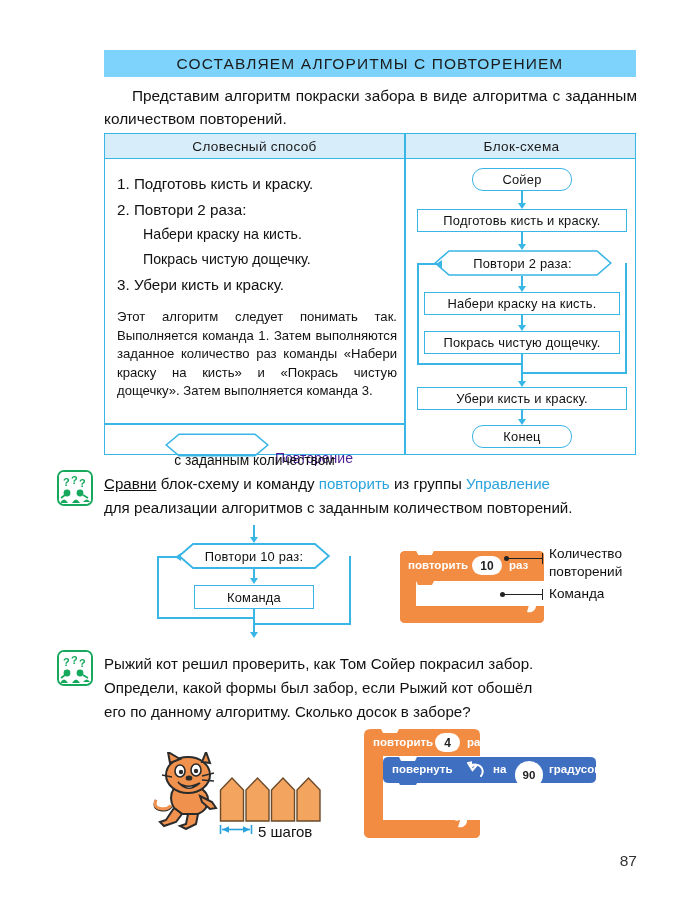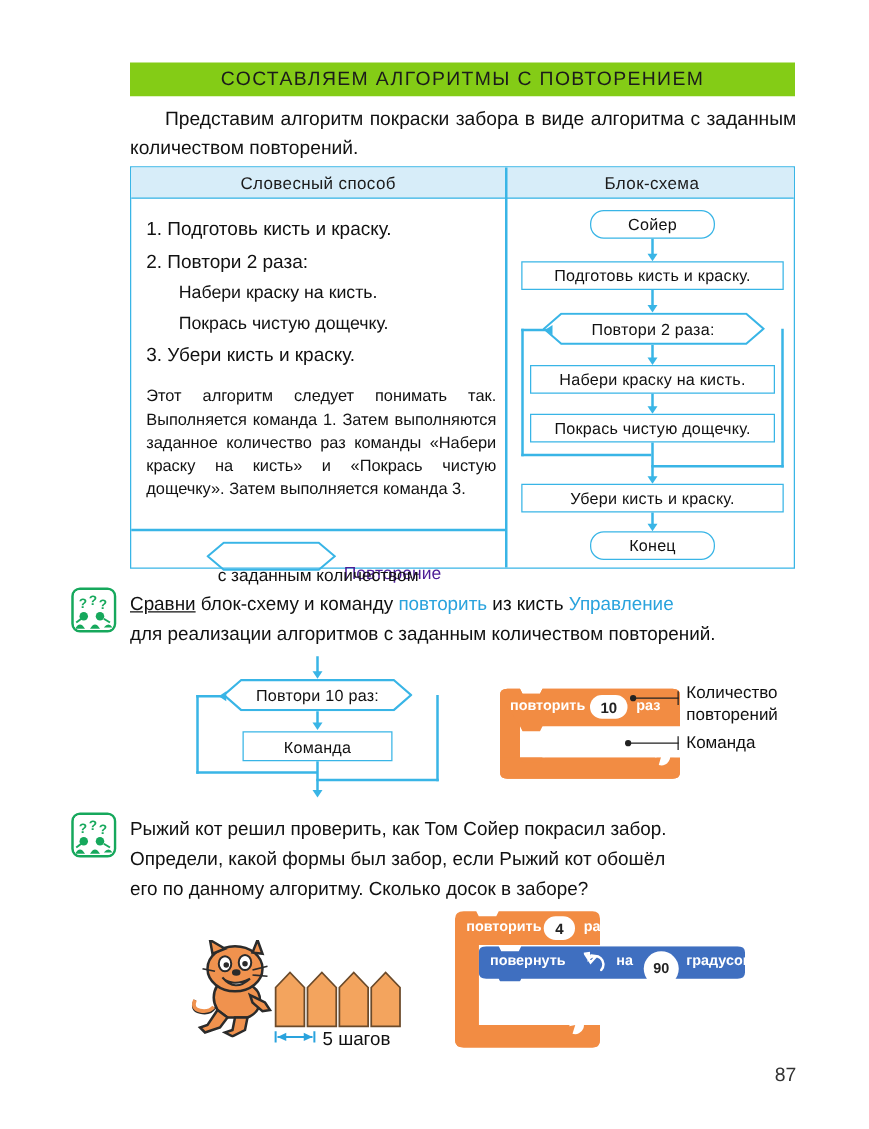--- a/index.html
+++ b/index.html
@@ -9,21 +9,21 @@
     font-family:"Liberation Sans", sans-serif;
     color:#1a1a1a;
     position:relative;
     overflow:hidden;
   }
   .page{position:relative;width:695px;height:903px;}
 
   
   .title-band{
     position:absolute;left:104px;top:50px;width:532px;height:27px;
-    background:#84cc16;
+    background:#7dd3fc;
   }
   .title-band .t{
     position:absolute;left:0;top:0;width:100%;height:27px;
     line-height:27px;text-align:center;
     font-size:15.5px;letter-spacing:1.1px;color:#1b1b1b;
     white-space:nowrap;
   }
 
   
   .intro{
@@ -228,21 +228,21 @@
       <circle cx="21" cy="21" r="3.4" fill="#16a85c"></circle>
       <path d="M1 31 Q5 24 9 31 Z" fill="#16a85c"></path>
       <path d="M13 31 Q17 24 21 31 Z" fill="#16a85c"></path>
       <path d="M24 30 Q28 25 31 30 Z" fill="#16a85c"></path>
       <path d="M2 26 L6 23" stroke="#16a85c" stroke-width="1.6" fill="none"></path>
       <path d="M24 23 L29 26" stroke="#16a85c" stroke-width="1.6" fill="none"></path>
     </svg>
   </div>
 
   <div class="task-text" style="left:104px;top:472px;width:534px;">
-    <span class="u">Сравни</span><span> блок-схему и команду </span><span class="kw">повторить</span><span> из кисть </span><span class="kw">Управление</span><br>
+    <span class="u">Сравни</span><span> блок-схему и команду </span><span class="kw">повторить</span><span> из группы </span><span class="kw">Управление</span><br>
     <span>для реализации алгоритмов с заданным количеством повторений.</span>
   </div>
 
   <div class="loopfc">
 
     <div class="fc-line" style="left:103px;top:0px;width:1.8px;height:15px;"></div>
     <div class="fc-arrow" style="left:99.5px;top:12px;"></div>
 
     <div class="hexo" style="left:28px;top:18px;width:152px;height:26px;">
       <svg width="152" height="26" viewBox="0 0 152 26">

